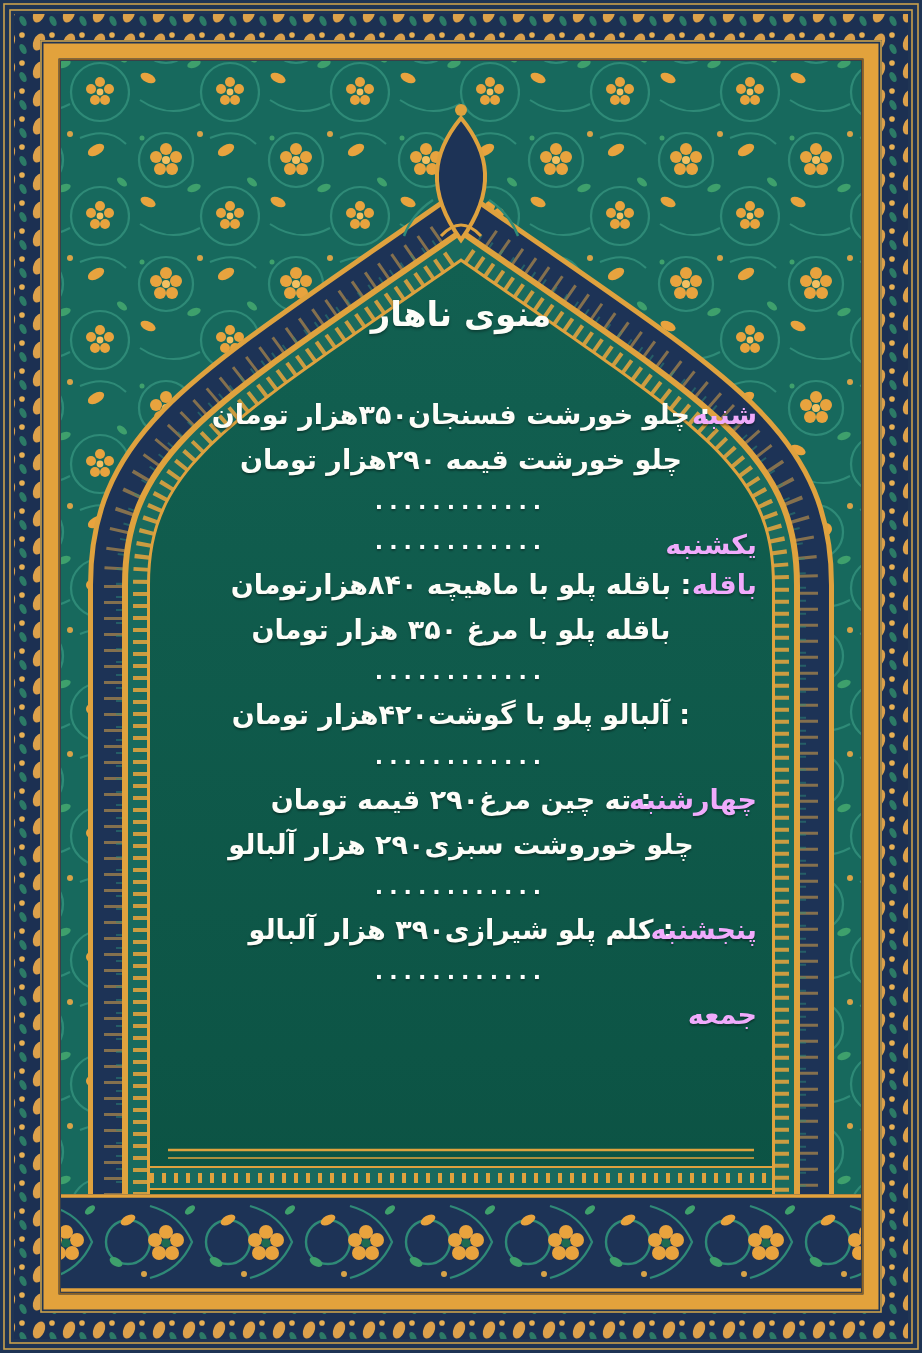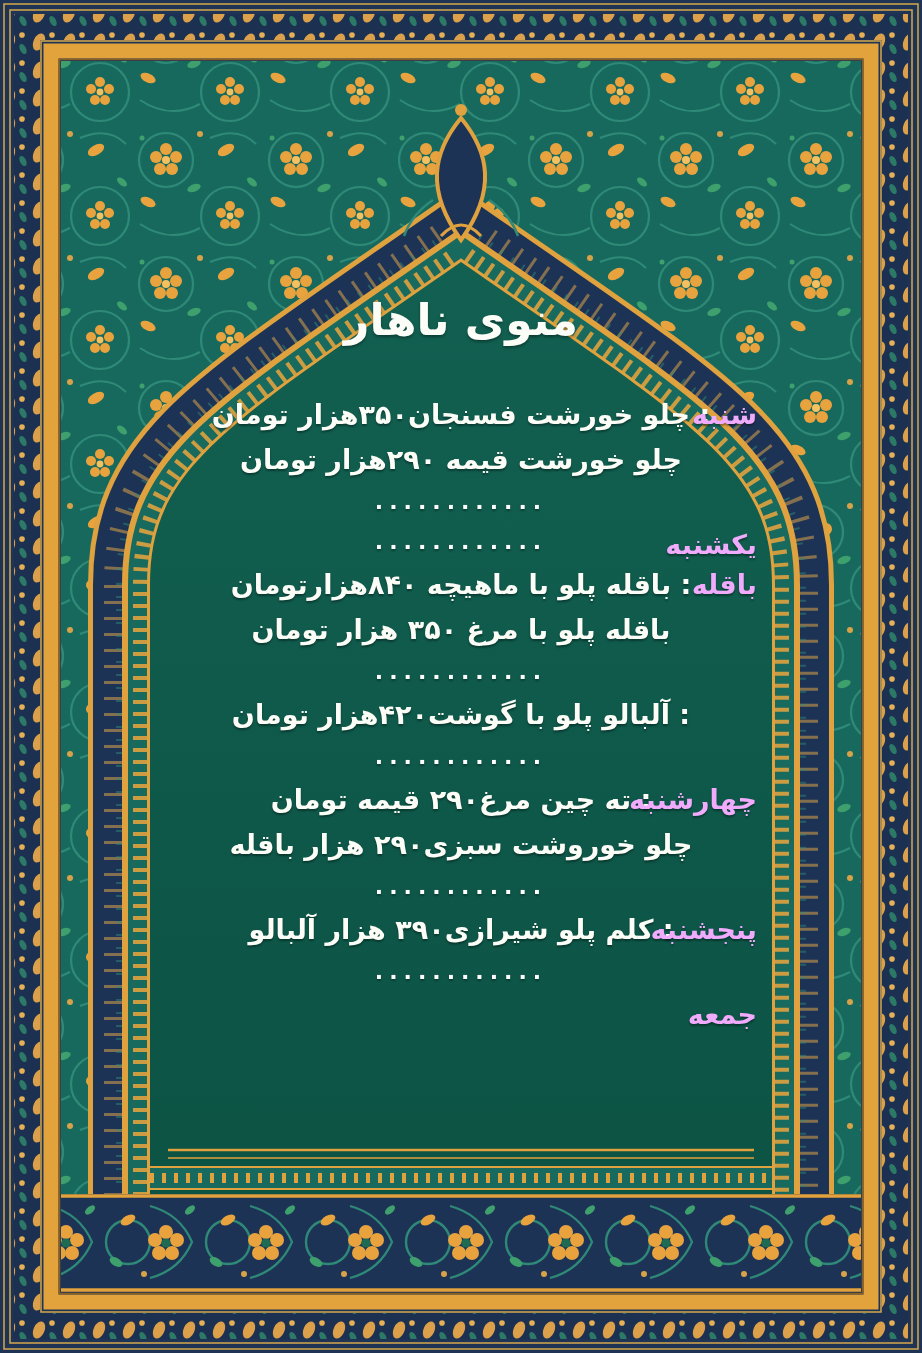--- a/index.html
+++ b/index.html
@@ -4,21 +4,21 @@
 <style>
   html,body{margin:0;padding:0;background:#10241f;}
   .poster{
     position:relative;width:922px;height:1353px;overflow:hidden;
     font-family:"DejaVu Sans",sans-serif;
   }
   .bg{position:absolute;left:0;top:0;width:922px;height:1353px;display:block;}
   .content{position:absolute;left:0;top:0;width:922px;height:1353px;direction:rtl;}
   .title{
     position:absolute;top:294px;left:0;right:0;text-align:center;
-    font-size:44px;font-weight:bold;color:#fdfdf8;
+    font-size:34px;font-weight:bold;color:#fdfdf8;
     text-shadow:0 2px 3px rgba(0,0,0,.35);white-space:nowrap;
   }
   .menu{position:absolute;top:392px;left:165px;width:592px;}
   .line{
     position:relative;text-align:center;font-weight:bold;color:#fdfdf8;
     font-size:27px;line-height:45px;white-space:nowrap;
     text-shadow:0 2px 2px rgba(0,0,0,.35);
   }
   .day{position:absolute;right:0;top:0;color:#f0abfc;}
   .dots{
@@ -179,21 +179,21 @@
         </div>
 
         <div class="dots">............</div>
       </div>
 
       <div>
         <div class="line line1">
           <span class="day">چهارشنبه</span>
           <span class="dish">: ته چین مرغ۲۹۰ قیمه تومان</span>
         </div>
-        <div class="line line2">چلو خوروشت سبزی۲۹۰ هزار باقله</div>
+        <div class="line line2">چلو خوروشت سبزی۲۹۰ هزار آلبالو</div>
         <div class="dots">............</div>
       </div>
 
       <div>
         <div class="line line1">
           <span class="day">پنجشنبه</span>
           <span class="dish">: کلم پلو شیرازی۳۹۰ هزار آلبالو</span>
         </div>
 
         <div class="dots">............</div>

